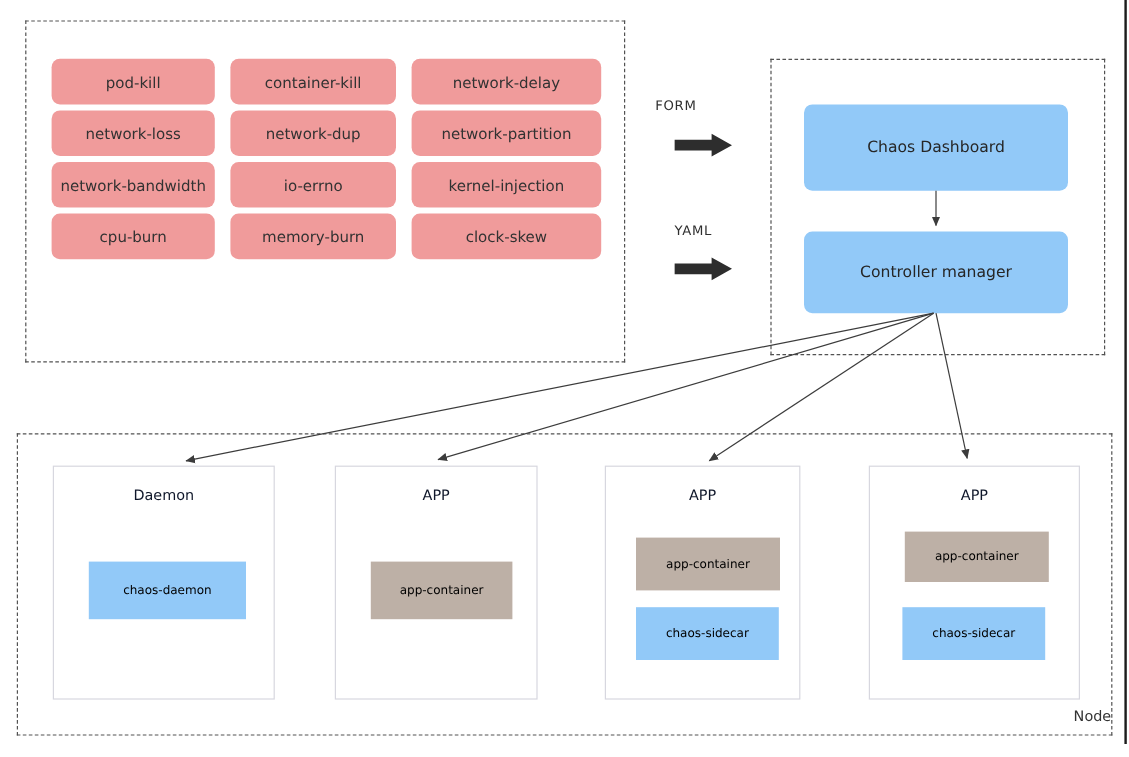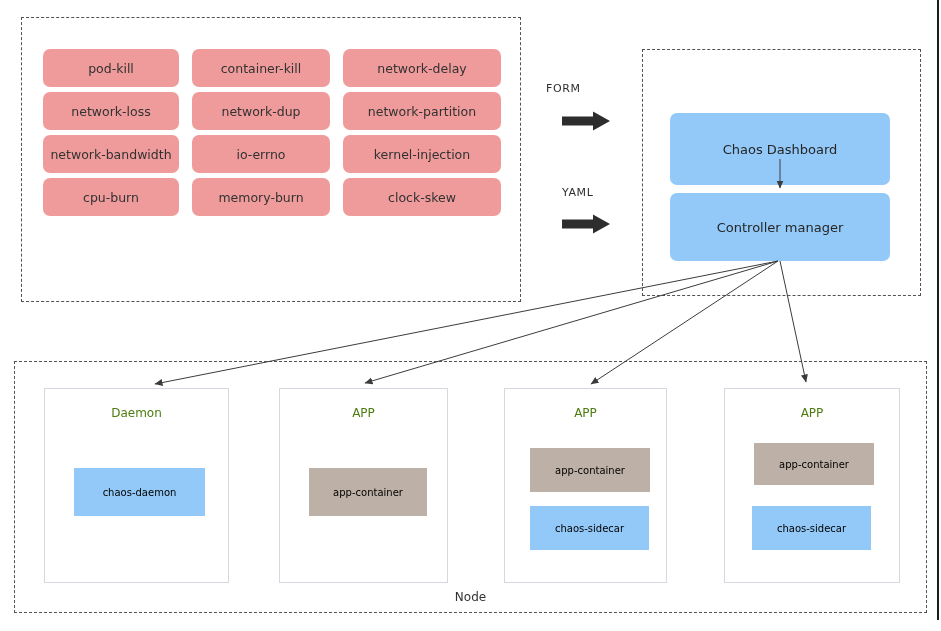--- a/index.html
+++ b/index.html
@@ -24,44 +24,44 @@
   #form-label { left:546px; top:82px; }
   #yaml-label { left:562px; top:186px; }
   .fat-arrow { position:absolute; width:49px; height:20px; }
   #form-arrow { left:562px; top:111px; }
   #yaml-arrow { left:562px; top:214px; }
 
   
   .cp-box { position:absolute; left:27px; width:220px; background:var(--blue-bg,#92C9F8);
             border-radius:7px; display:flex; align-items:center; justify-content:center;
             font-size:13px; color:#262626; }
-  #box-dashboard  { top:37px;  height:72px;margin-top:26px; }
+  #box-dashboard  { top:37px;  height:72px; }
   #box-controller { top:143px; height:68px; }
 
   
   .pod { position:absolute; top:26px; height:195px; background:#fff;
          border:1px solid #d7d7df; box-sizing:border-box; }
   #pod-daemon { left:29px;  width:185px; }
   #pod-app1   { left:264px; width:169px; }
   #pod-app2   { left:489px; width:163px; }
   #pod-app3   { left:709px; width:176px; }
   .pod-title { position:absolute; top:17px; left:0; right:0; text-align:center;
-               font-size:12px; color:#4d7c0f; }
+               font-size:12px; color:#0f172a; }
   .container-box { position:absolute; display:flex; align-items:center; justify-content:center;
                    font-size:10px; color:#000000; }
   .container-blue { background:var(--blue-bg,#92C9F8); }
   .container-tan  { background:var(--tan-bg,#BDB0A6); }
   #c-daemon  { left:29px; top:79px;  width:131px; height:48px; }
   #c-app1a   { left:29px; top:79px;  width:118px; height:48px; }
   #c-app2a   { left:25px; top:59px;  width:120px; height:44px; }
   #c-app2b   { left:25px; top:117px; width:119px; height:44px; }
   #c-app3a   { left:29px; top:54px;  width:120px; height:42px; }
   #c-app3b   { left:27px; top:117px; width:119px; height:44px; }
 
-  #node-label { position:absolute; left:0; right:0; top:228px; text-align:center;
+  #node-label { position:absolute; left:0; right:0; top:228px; text-align:right;
                 font-size:12px; color:#333; }
 
   
   #connectors { position:absolute; left:0; top:0; width:941px; height:631px;
                 pointer-events:none; }
   #connectors line { stroke:var(--connector,#3c3c3c); stroke-width:1; }
 
   
   #edge-line { position:absolute; left:937px; top:0; width:2px; height:620px; background:#1c1c1c; }
 </style>

